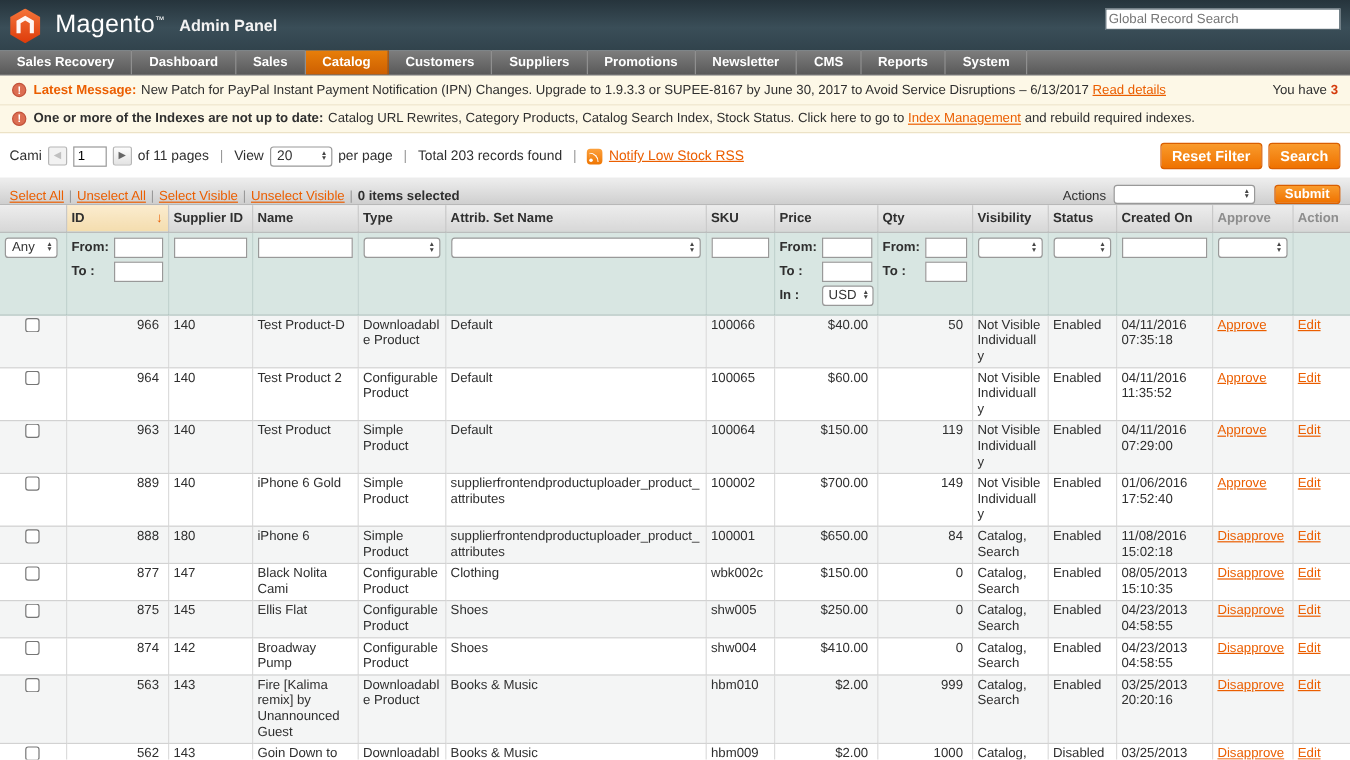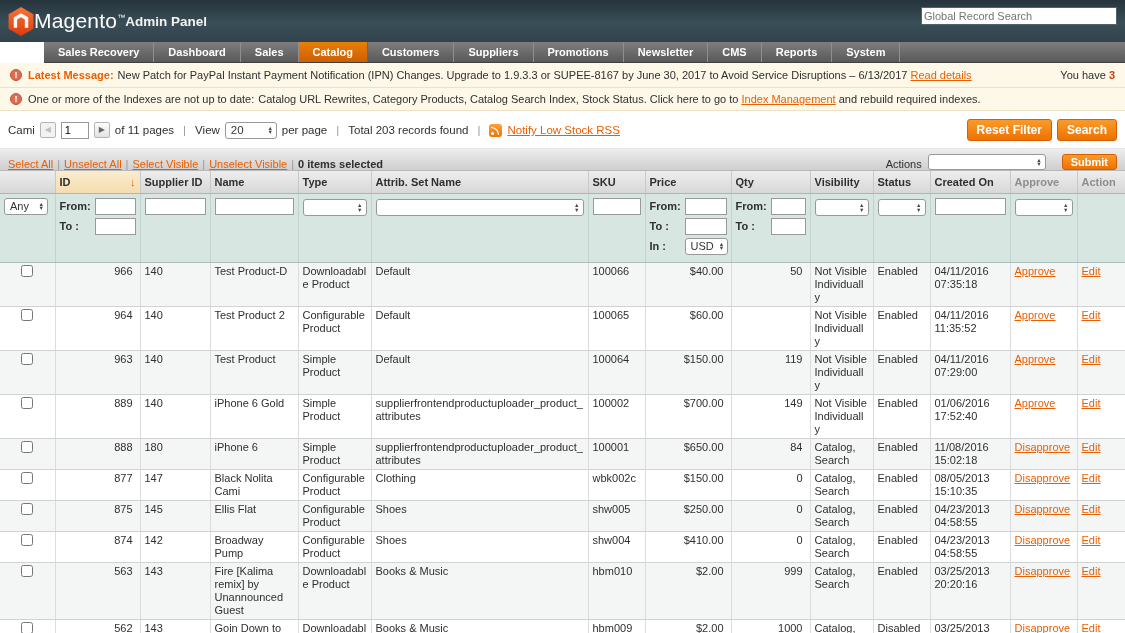--- a/index.html
+++ b/index.html
@@ -2,42 +2,42 @@
 <html><head>
 <meta charset="utf-8">
 <style>
   * { box-sizing: border-box; margin: 0; padding: 0; }
   html,body { width:1125px; height:633px; overflow:hidden; background:#fff;
     font-family:"Liberation Sans", sans-serif; font-size:11px; color:#2f2f2f; }
 
   
   .tophdr { height:42px; background:linear-gradient(180deg,#26343c 0%,#3a4e58 55%,#31434c 100%);
     display:flex; align-items:center; padding:0 8px; position:relative; }
-  .logo { display:flex; align-items:center; gap:0; }
+  .logo { display:flex; align-items:center; gap:12px; }
   .brand { color:#fff; font-size:21px; letter-spacing:.2px; }
   .brand sup { font-size:8px; }
   .panel-title { color:#f2f2f2; font-size:13.5px; font-weight:bold; margin-left:0; }
   .gsearch { position:absolute; right:8px; top:7px; width:196px; height:18px;
     border:1px solid #51626b; font-size:11px; padding:0 2px; background:#fff; color:#222; }
 
   
   .nav { height:21px; background:linear-gradient(180deg,#7e7e7e,#595959);
-    display:flex; border-bottom:1px solid #3f3f3f;margin-left:44px; }
+    display:flex; border-bottom:1px solid #3f3f3f; }
   .nav-item { color:#fff; font-weight:bold; font-size:11px; line-height:21px;
     padding:0 14px; border-right:1px solid #8f8f8f; cursor:pointer; }
   .nav-item.active { background:linear-gradient(180deg,#e87f0a,#cd5f01); border-right-color:#b55400; }
 
   
   .msg { background:#fdf8e7; border-bottom:1px solid #ece2c6; display:flex;
     align-items:center; padding:0 10px; }
   .msg1 { height:25px; } .msg2 { height:23px; }
   .erricon { width:12px; height:12px; border-radius:50%; background:#dc6e52; border:1px solid #c2523b;
     color:#fff; font-size:9px; font-weight:bold; text-align:center; line-height:11px; flex:0 0 12px; margin-right:6px;}
   .msg .hl { color:#eb5e00; font-weight:bold; margin-right:4px; }
-  .msg .bd { font-weight:normal; margin-right:4px; }
+  .msg .bd { font-weight:bold; margin-right:4px; }
   .msg a { color:#eb5e00; }
   .msg .spacer { flex:1; }
   .youhave { white-space:nowrap; }
   .youhave b { color:#d43a0c; }
 
   
   .toolbar { height:34px; display:flex; align-items:center; padding:4px 8px 0 8px; gap:5px; font-size:11.5px; }
   .sep { color:#999; margin:0 4px; }
   .pgbtn { width:16px; height:16px; border:1px solid #b5b5b5; border-radius:2px;
     background:linear-gradient(#fdfdfd,#e3e3e3); font-size:8px; line-height:14px; text-align:center; color:#666; cursor:pointer;}

